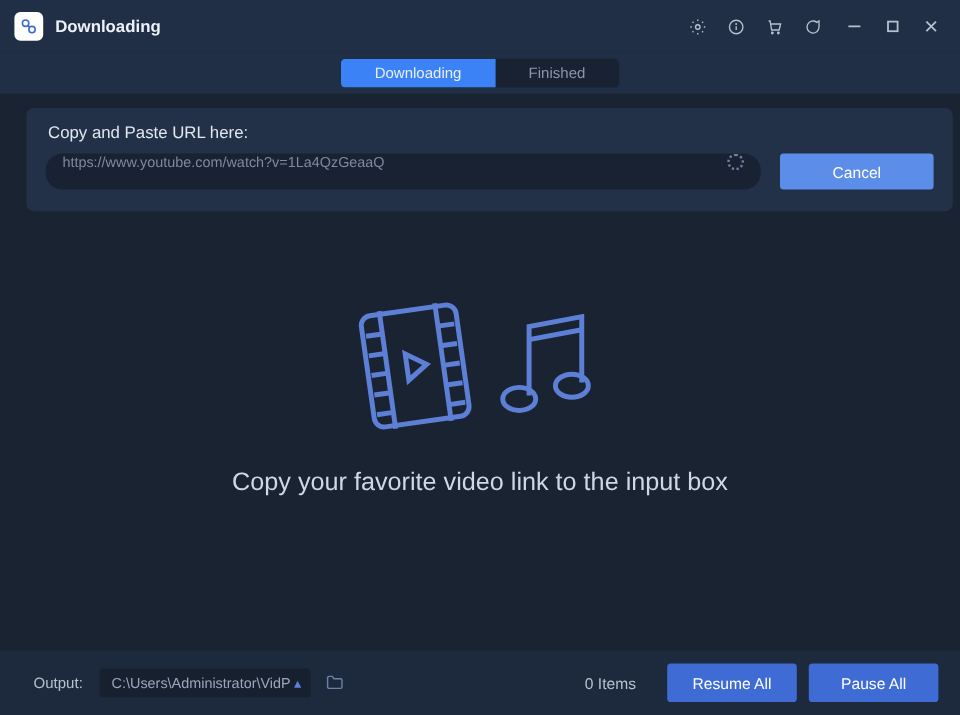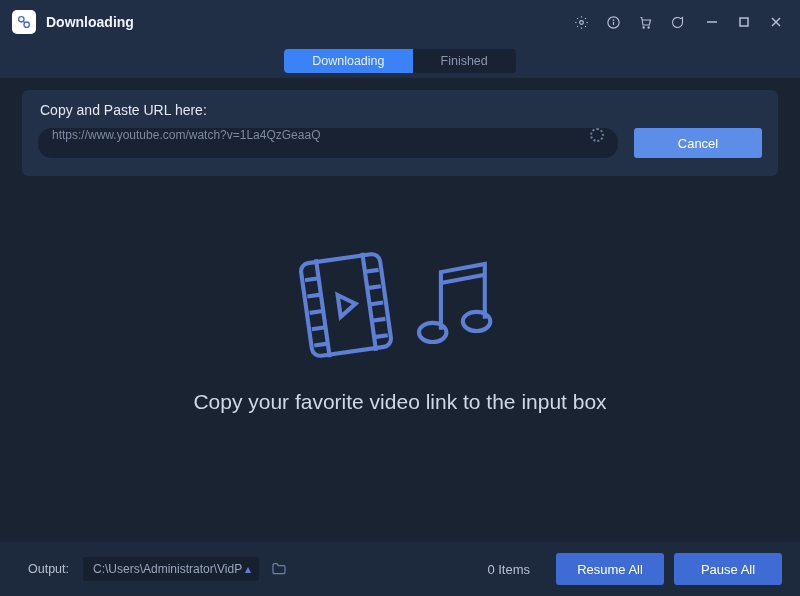--- a/index.html
+++ b/index.html
@@ -41,21 +41,21 @@
     background: #202f45;
     display:flex; align-items:center; justify-content:center;
     border-bottom: 0;
   }
   .tabs { display:flex; background:#182233; border-radius: 4px; overflow:hidden; font-size:12.5px; }
   .tab { padding: 5px 28px; color:#8a96aa; cursor:pointer; }
   .tab.active { background:#3b82f6; color:#e9eef7; }
 
   
   .url-card {
-    margin: 12px 22px 0 22px;
+    margin: 12px 6px 0 22px;
     background: #223148;
     border-radius: 6px;
     padding: 12px 16px 18px 16px;
   }
   .url-label { font-size: 14px; color:#e2e7f0; margin-bottom: 10px; padding-left: 2px;}
   .url-row { display:flex; gap: 16px; align-items:center; }
   .url-input-wrap {
     flex:1; height: 30px;
     background:#182233;
     border-radius: 14px;

